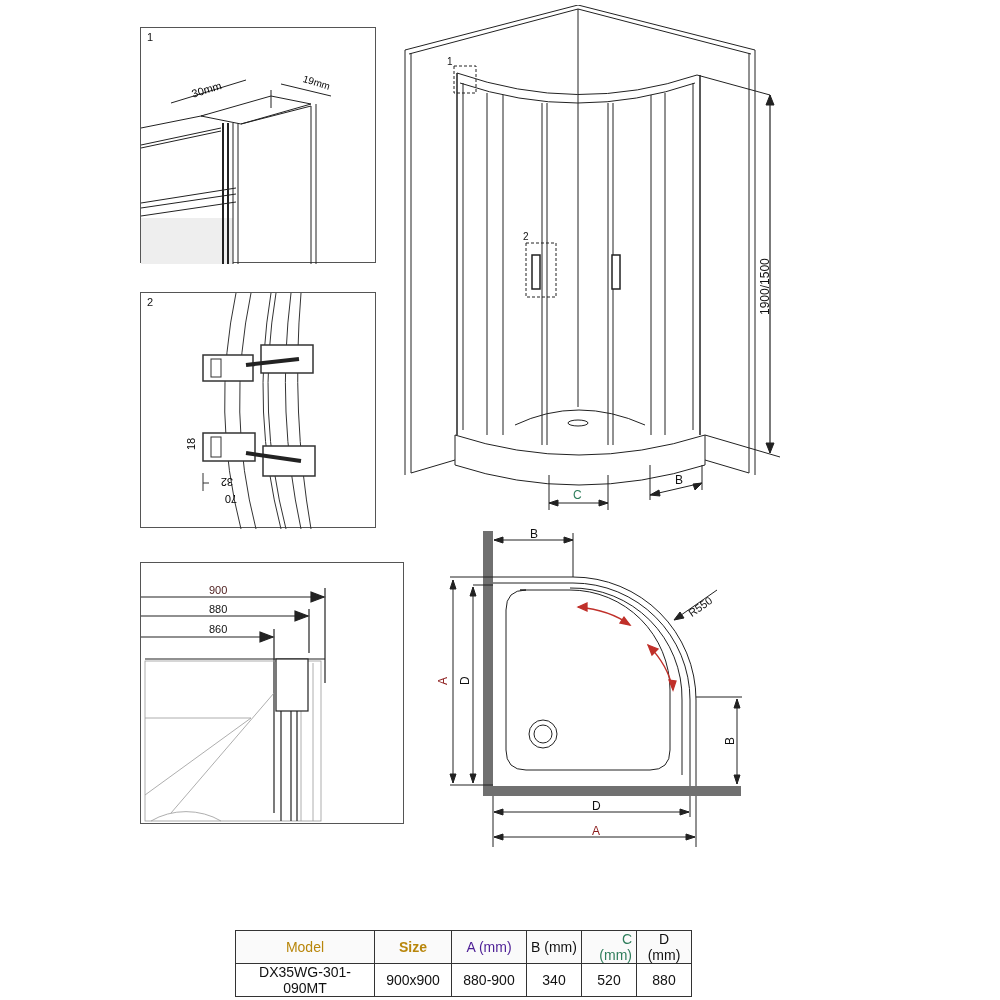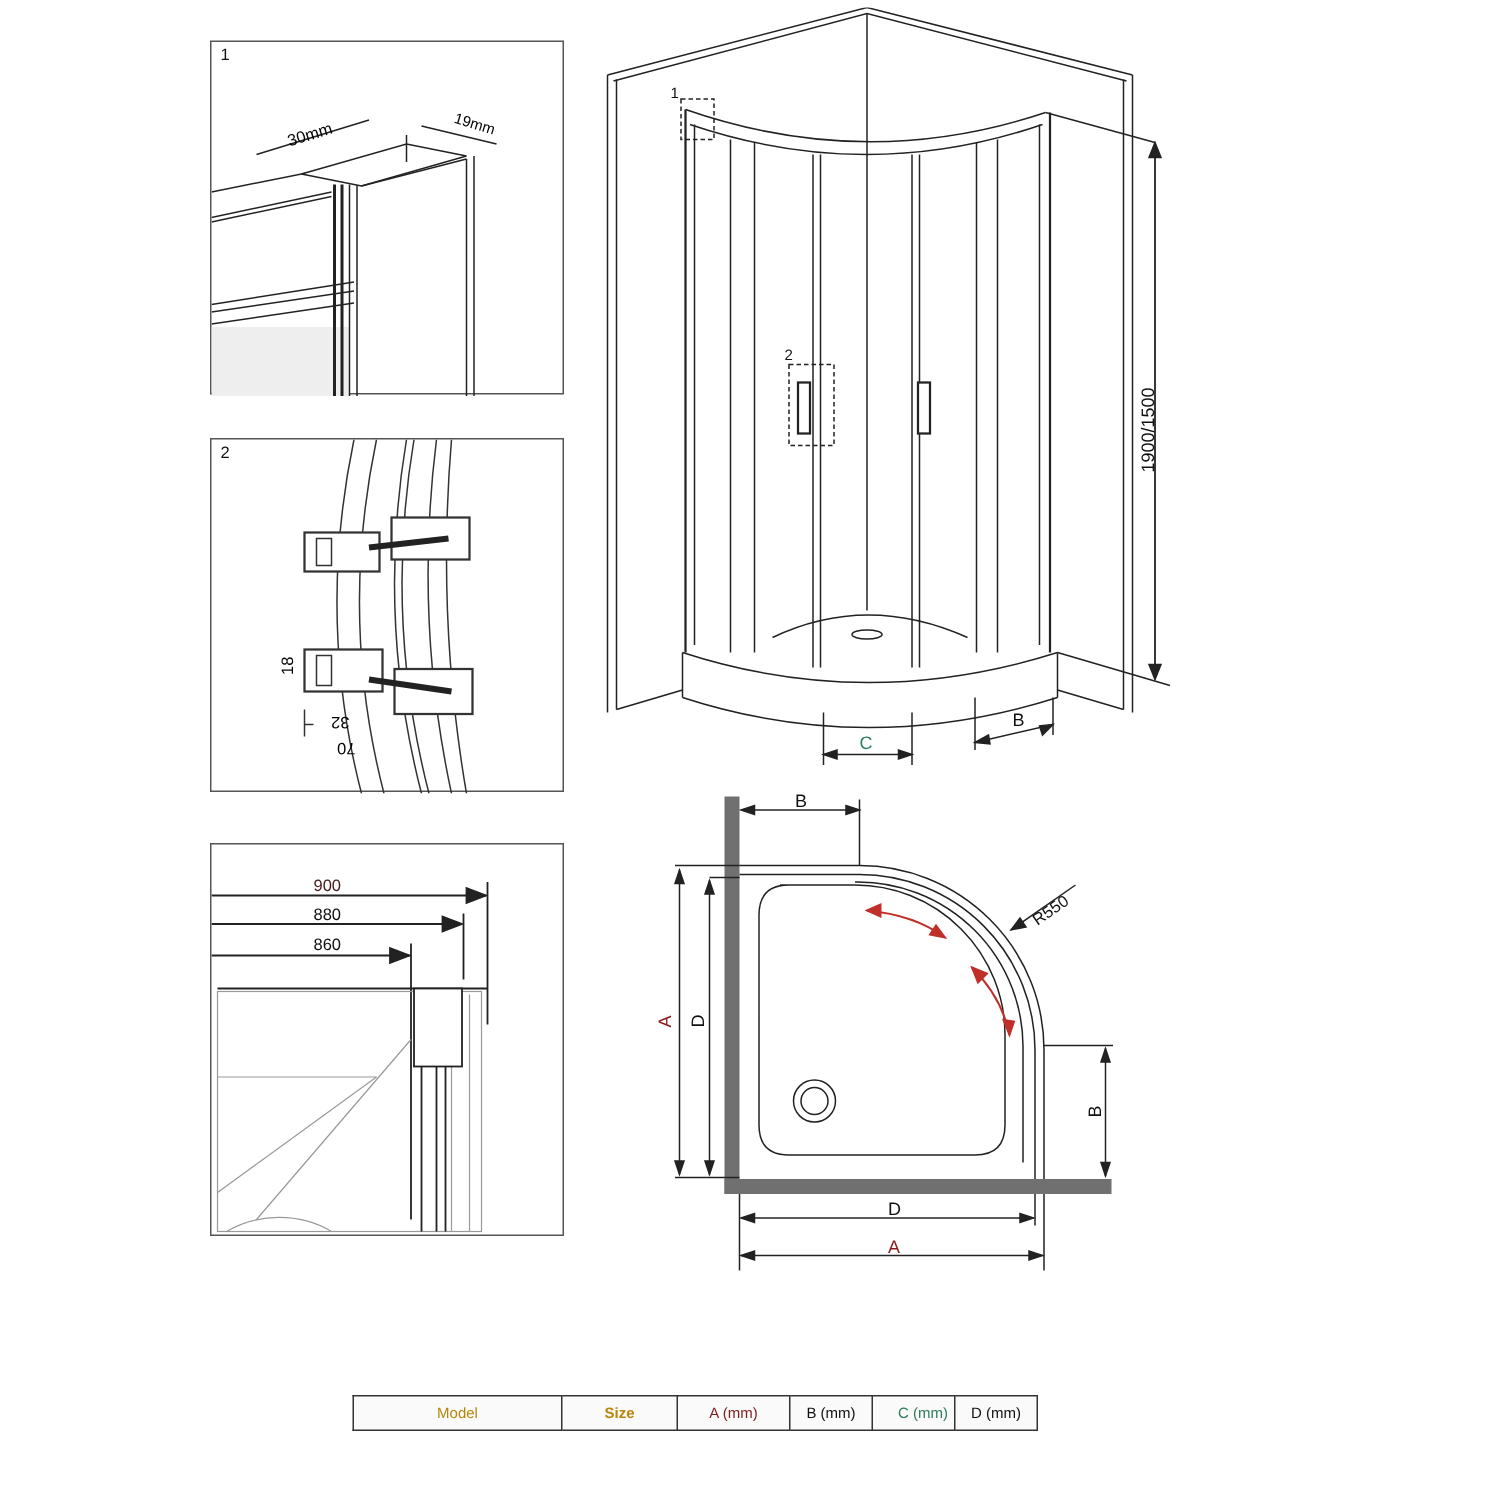--- a/index.html
+++ b/index.html
@@ -1,21 +1,21 @@
 <!DOCTYPE html>
 <html><head>
 <meta charset="utf-8">
 <style>
   html, body { margin:0; padding:0; background:#ffffff; }
   body { width:1000px; height:1000px; position:relative; overflow:hidden; font-family:"Liberation Sans", sans-serif; }
   .panel { position:absolute; border:1.5px solid #555; background:#fff; box-sizing:border-box; }
   .panel svg, .main svg { position:absolute; left:0; top:0; }
   .panel-num { position:absolute; left:6px; top:3px; font-size:11px; color:#111; }
   .main { position:absolute; }
-  .spec-table { position:absolute; left:235px; top:930px; border-collapse:collapse; font-size:10px; }
+  .spec-table { position:absolute; left:235px; top:930px; border-collapse:collapse; font-size:14px; }
   .spec-table td { border:1px solid #333; text-align:center; height:22px; padding:0 4px; color:#111; }
   .spec-table tr:first-child td { background:#fafafa; }
   .svgtext { font-family:"Liberation Sans", sans-serif; }
 </style>
 </head>
 <body>
 
 <div class="panel" style="left:140px;top:27px;width:236px;height:236px;">
   <span class="panel-num">1</span>
   <svg width="236" height="236">
@@ -64,21 +64,21 @@
       <line x1="105" y1="160" x2="160" y2="168" stroke="#222" stroke-width="4"></line>
       <line x1="62" y1="190" x2="68" y2="190"></line>
       <line x1="62" y1="180" x2="62" y2="198"></line>
     </g>
     <text class="svgtext" x="50" y="157" font-size="11" transform="rotate(-90 52 155)">18</text>
     <text class="svgtext" x="80" y="195" font-size="11" transform="rotate(180 86 190)">32</text>
     <text class="svgtext" x="84" y="212" font-size="11" transform="rotate(180 90 207)">70</text>
   </svg>
 </div>
 
-<div class="panel" style="left:140px;top:562px;width:236px;height:262px;">
+<div class="panel" style="left:140px;top:562px;width:264px;height:262px;">
   <svg width="236" height="262">
     <g stroke="#222" fill="none" stroke-width="1.2">
       <line x1="0" y1="34" x2="183" y2="34"></line>
       <polygon points="170,29 183,34 170,39" fill="#222"></polygon>
       <line x1="184" y1="25" x2="184" y2="120"></line>
       <line x1="0" y1="53" x2="167" y2="53"></line>
       <polygon points="154,48 167,53 154,58" fill="#222"></polygon>
       <line x1="168" y1="46" x2="168" y2="90"></line>
       <line x1="0" y1="74" x2="132" y2="74"></line>
       <polygon points="119,69 132,74 119,79" fill="#222"></polygon>
@@ -236,19 +236,27 @@
     <text class="svgtext" x="162" y="310" font-size="12" fill="#8b1a1a">A</text>
     <text class="svgtext" x="255" y="85" font-size="11" fill="#111" transform="rotate(-35 270 78)">R550</text>
   </svg>
 </div>
 
 <table class="spec-table">
   <tbody>
       <tr>
     <td style="width:130px;color:#b8860b;">Model</td>
     <td style="width:68px;color:#b8860b;font-weight:bold;">Size</td>
-    <td style="width:66px;color:#7f1d1d;">A (mm)</td>
+    <td style="width:66px;color:#4c1d95;">A (mm)</td>
     <td style="width:46px;">B (mm)</td>
     <td style="width:46px;color:#2e7d5b;text-align:right;">C (mm)</td>
     <td style="width:46px;margin-left:27px;">D (mm)</td>
   </tr>
+  <tr>
+    <td>DX35WG-301-090MT</td>
+    <td>900x900</td>
+    <td>880-900</td>
+    <td>340</td>
+    <td>520</td>
+    <td>880</td>
+  </tr>
 </tbody>
   </table>
 
 </body></html>

